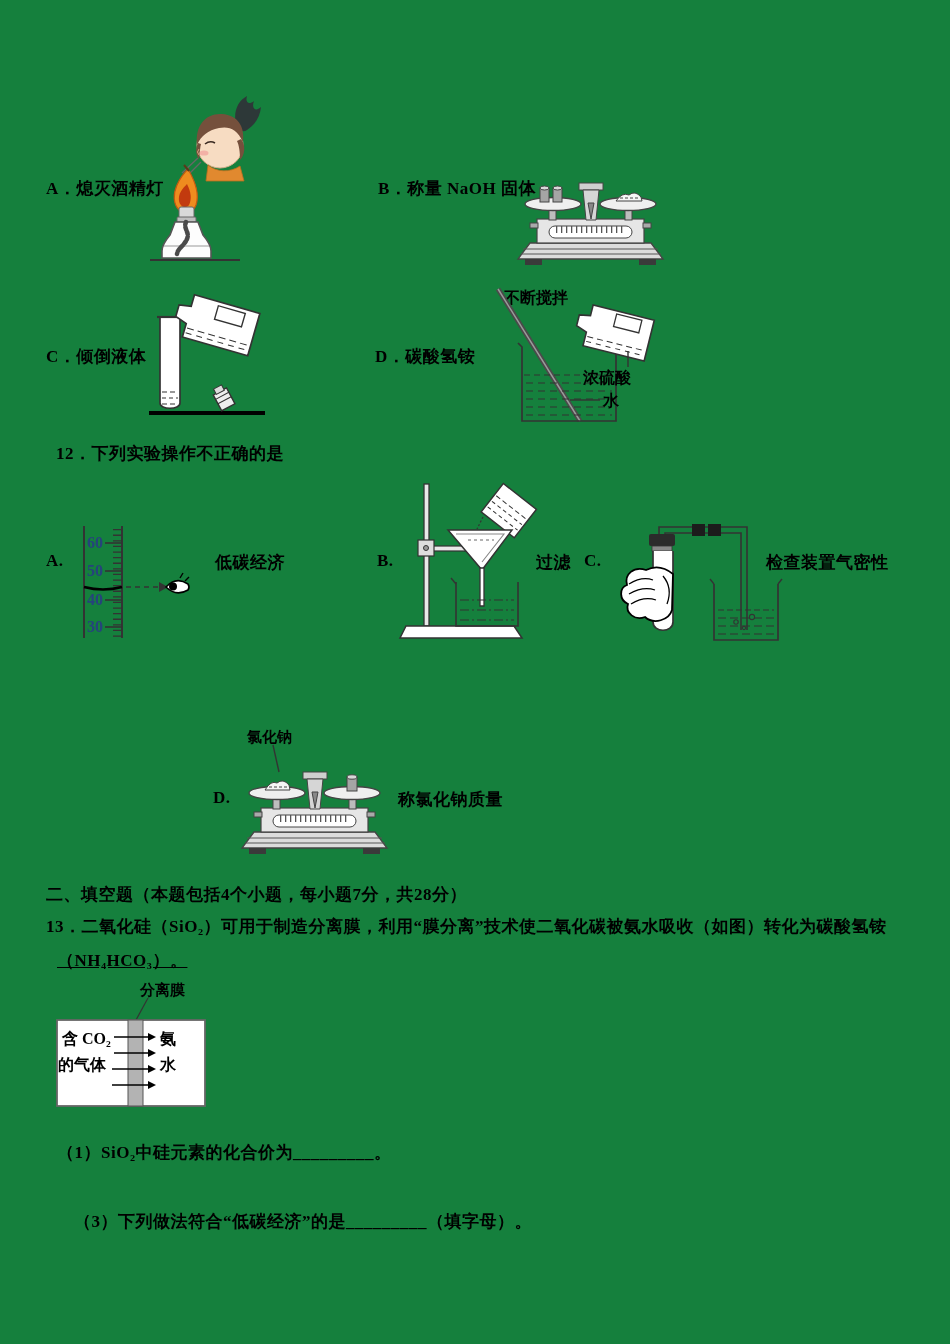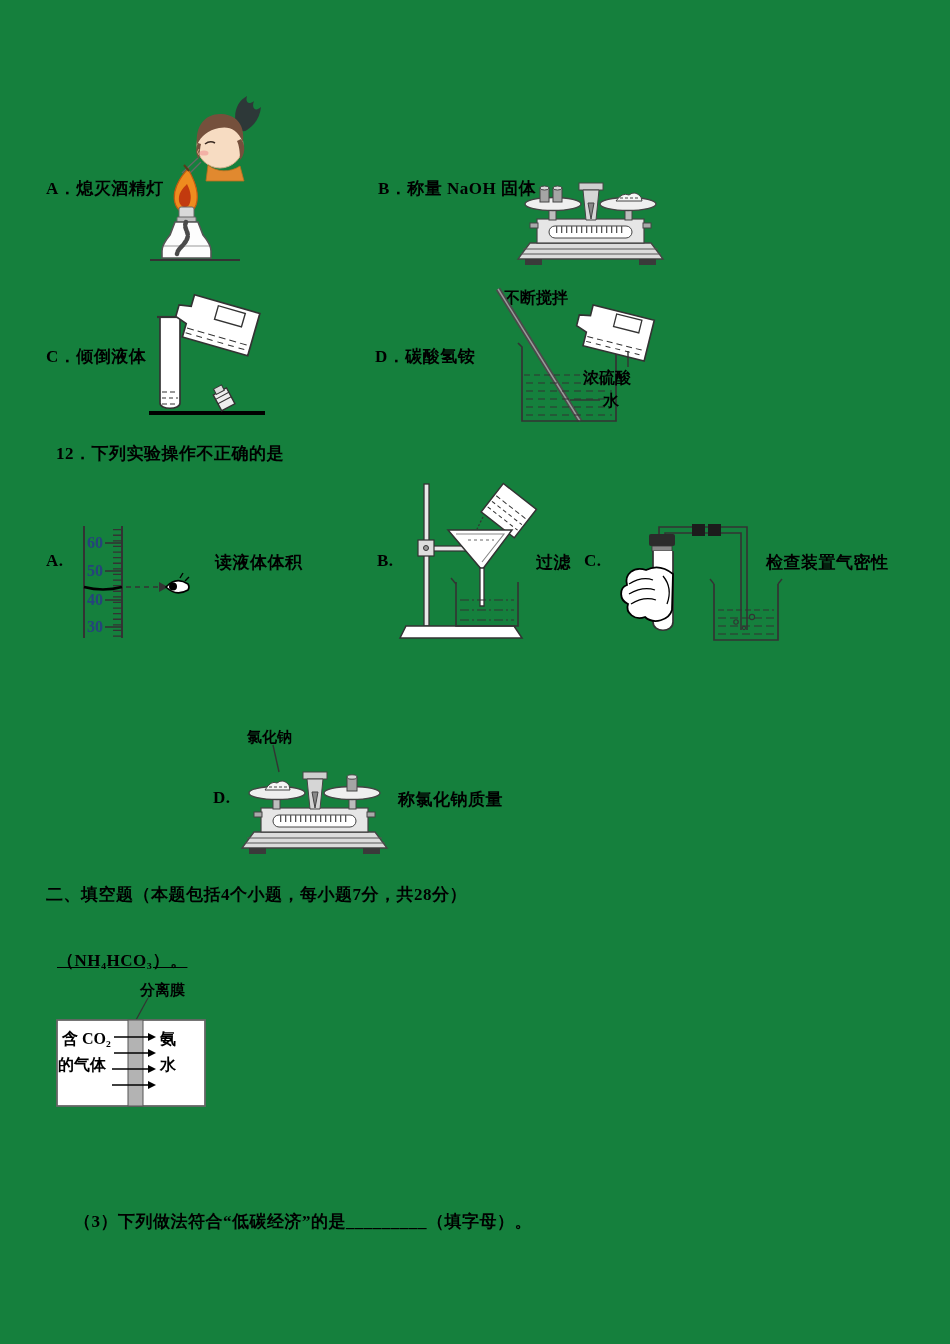--- a/index.html
+++ b/index.html
@@ -140,21 +140,21 @@
     <path d="M8,63 Q27,68 46,63" stroke="#000" stroke-width="2.6" fill="none"></path>
     <line x1="50" y1="63" x2="84" y2="63" stroke="#333" stroke-width="1.6" stroke-dasharray="5,4"></line>
     <polygon points="83,58 92,63 83,68" fill="#333"></polygon>
     <g>
       <path d="M90,63 Q100,52 112,60 Q114,63 112,66 Q100,73 90,63 Z" fill="#fff" stroke="#000" stroke-width="1.6"></path>
       <circle cx="97" cy="62.5" r="4" fill="#000"></circle>
       <path d="M104,54 L107,49 M109,57 L113,53" stroke="#000" stroke-width="1.4"></path>
     </g>
   </svg>
 
-  <span class="t" style="left:215px; top:551px;">读液体体积</span>
+  <span class="t" style="left:215px; top:551px;">低碳经济</span>
 
   <span class="t" style="left:377px; top:551px;">B.</span>
 
   <svg class="ill" style="left:398px; top:480px;" width="145" height="163" viewBox="0 0 145 163">
     <rect x="26" y="4" width="5" height="142" fill="#e8e8e8" stroke="#333" stroke-width="1.3"></rect>
     <polygon points="8,146 116,146 124,158 2,158" fill="#fff" stroke="#333" stroke-width="1.5"></polygon>
     <g transform="rotate(38 110 30)">
       <rect x="90" y="12" width="42" height="36" fill="#fff" stroke="#333" stroke-width="1.5"></rect>
       <line x1="92" y1="26" x2="130" y2="26" stroke="#333" stroke-dasharray="5,3"></line>
       <line x1="92" y1="33" x2="130" y2="33" stroke="#333" stroke-dasharray="4,3"></line>
@@ -235,20 +235,21 @@
     <ellipse cx="127" cy="65" rx="28" ry="6.5" fill="#efefef" stroke="#444" stroke-width="1.3"></ellipse>
     <path d="M40,62 Q46,52 52,55 Q58,50 64,57 L65,62 Z" fill="#f6f6f6" stroke="#444"></path>
     <line x1="44" y1="59" x2="62" y2="59" stroke="#444" stroke-dasharray="3,2"></line>
     <rect x="122" y="49" width="10" height="14" fill="#a5a5a5" stroke="#444"></rect>
     <ellipse cx="127" cy="49" rx="5" ry="2.2" fill="#d8d8d8" stroke="#444"></ellipse>
   </svg>
 
   <span class="t" style="left:398px; top:788px;">称氯化钠质量</span>
 
   <span class="t" style="left:46px; top:883px;">二、填空题（本题包括4个小题，每小题7分，共28分）</span>
+  <span class="t" style="left:46px; top:915px;">13．二氧化硅（SiO₂）可用于制造分离膜，利用“膜分离”技术使二氧化碳被氨水吸收（如图）转化为碳酸氢铵</span>
   <span class="t" style="left:57px; top:949px;text-decoration:underline;">（NH₄HCO₃）。</span>
 
   <svg class="ill" style="left:50px; top:980px;" width="170" height="132" viewBox="0 0 170 132">
     <text x="90" y="15" font-size="15">分离膜</text>
     <line x1="98" y1="18" x2="86" y2="40" stroke="#333" stroke-width="1.2"></line>
     <rect x="7" y="40" width="148" height="86" fill="#fff" stroke="#666" stroke-width="1.8"></rect>
     <rect x="78" y="40" width="15" height="86" fill="#b3b3b3" stroke="#555" stroke-width="1"></rect>
     <g stroke="#000" stroke-width="1.7">
       <line x1="64" y1="57" x2="98" y2="57"></line>
       <line x1="64" y1="73" x2="98" y2="73"></line>
@@ -260,15 +261,16 @@
       <polygon points="98,69 106,73 98,77"></polygon>
       <polygon points="98,85 106,89 98,93"></polygon>
       <polygon points="98,101 106,105 98,109"></polygon>
     </g>
     <text x="12" y="64" font-size="16">含 CO₂</text>
     <text x="8" y="90" font-size="16">的气体</text>
     <text x="110" y="64" font-size="16">氨</text>
     <text x="110" y="90" font-size="16">水</text>
   </svg>
 
+  <span class="t" style="left:57px; top:1141px;">（1）SiO₂中硅元素的化合价为_________。</span>
   <span class="t" style="left:74px; top:1210px;">（3）下列做法符合“低碳经济”的是_________（填字母）。</span>
 
 </div>
 
 </body></html>

